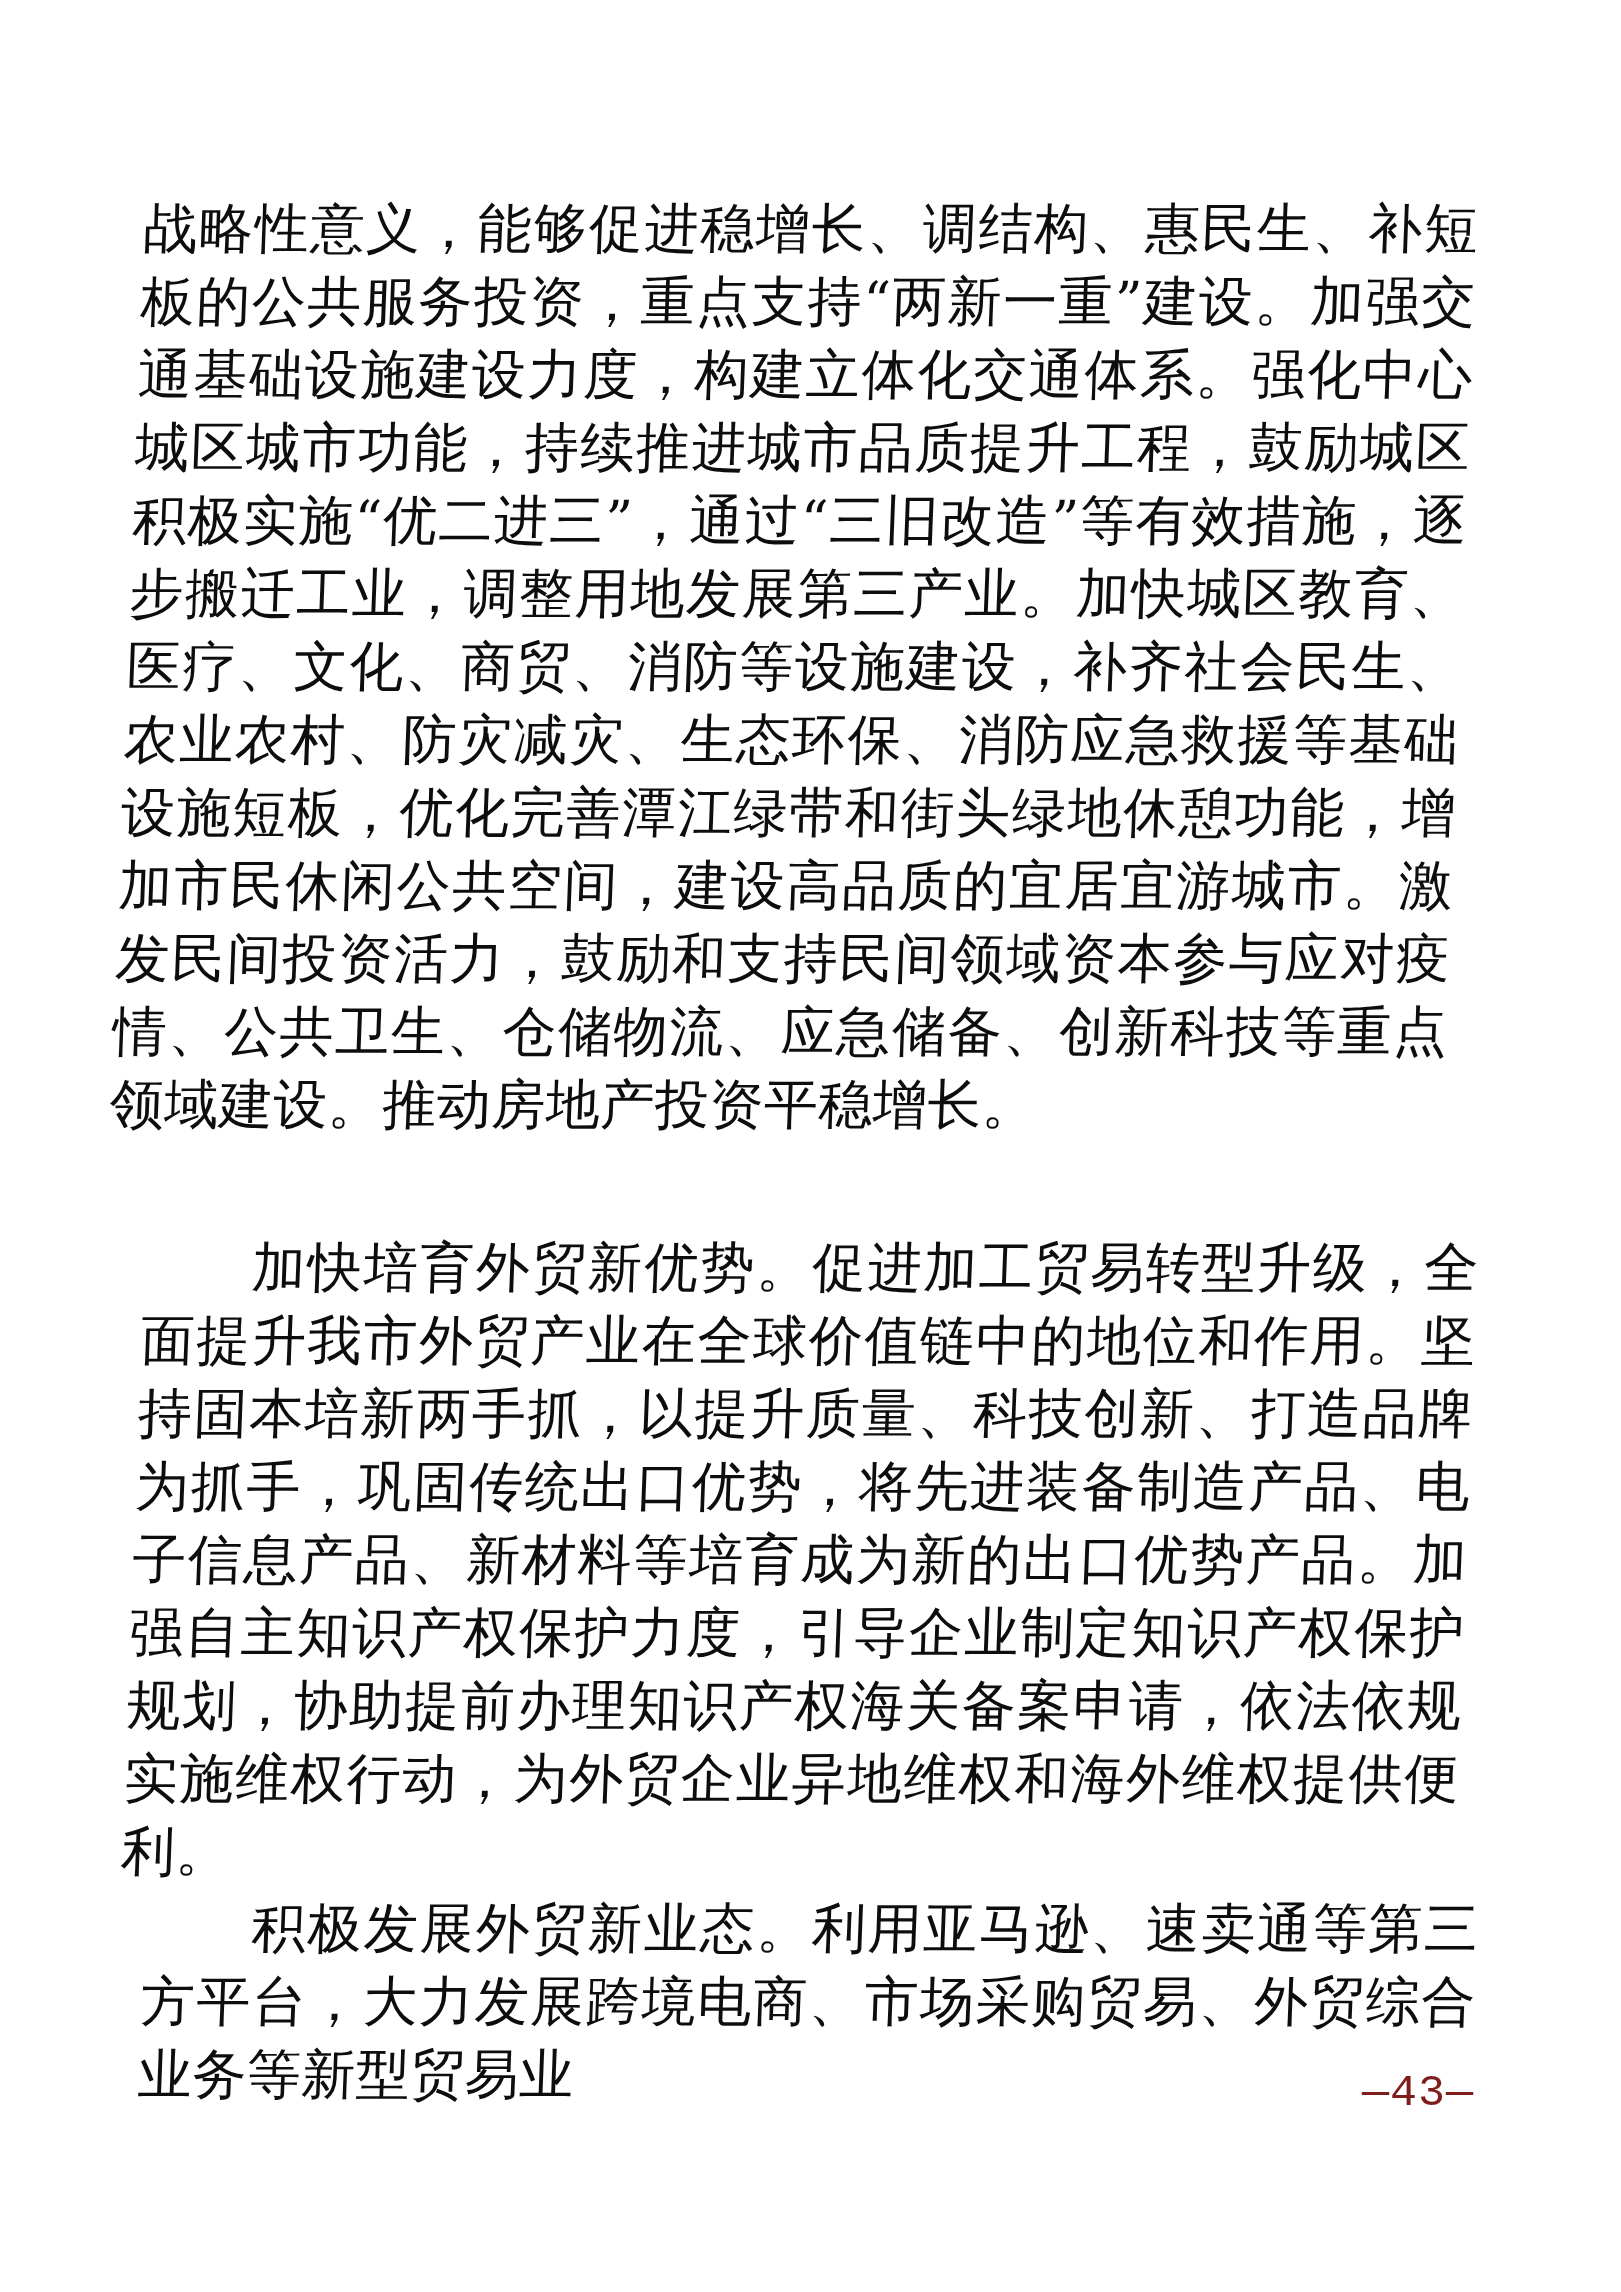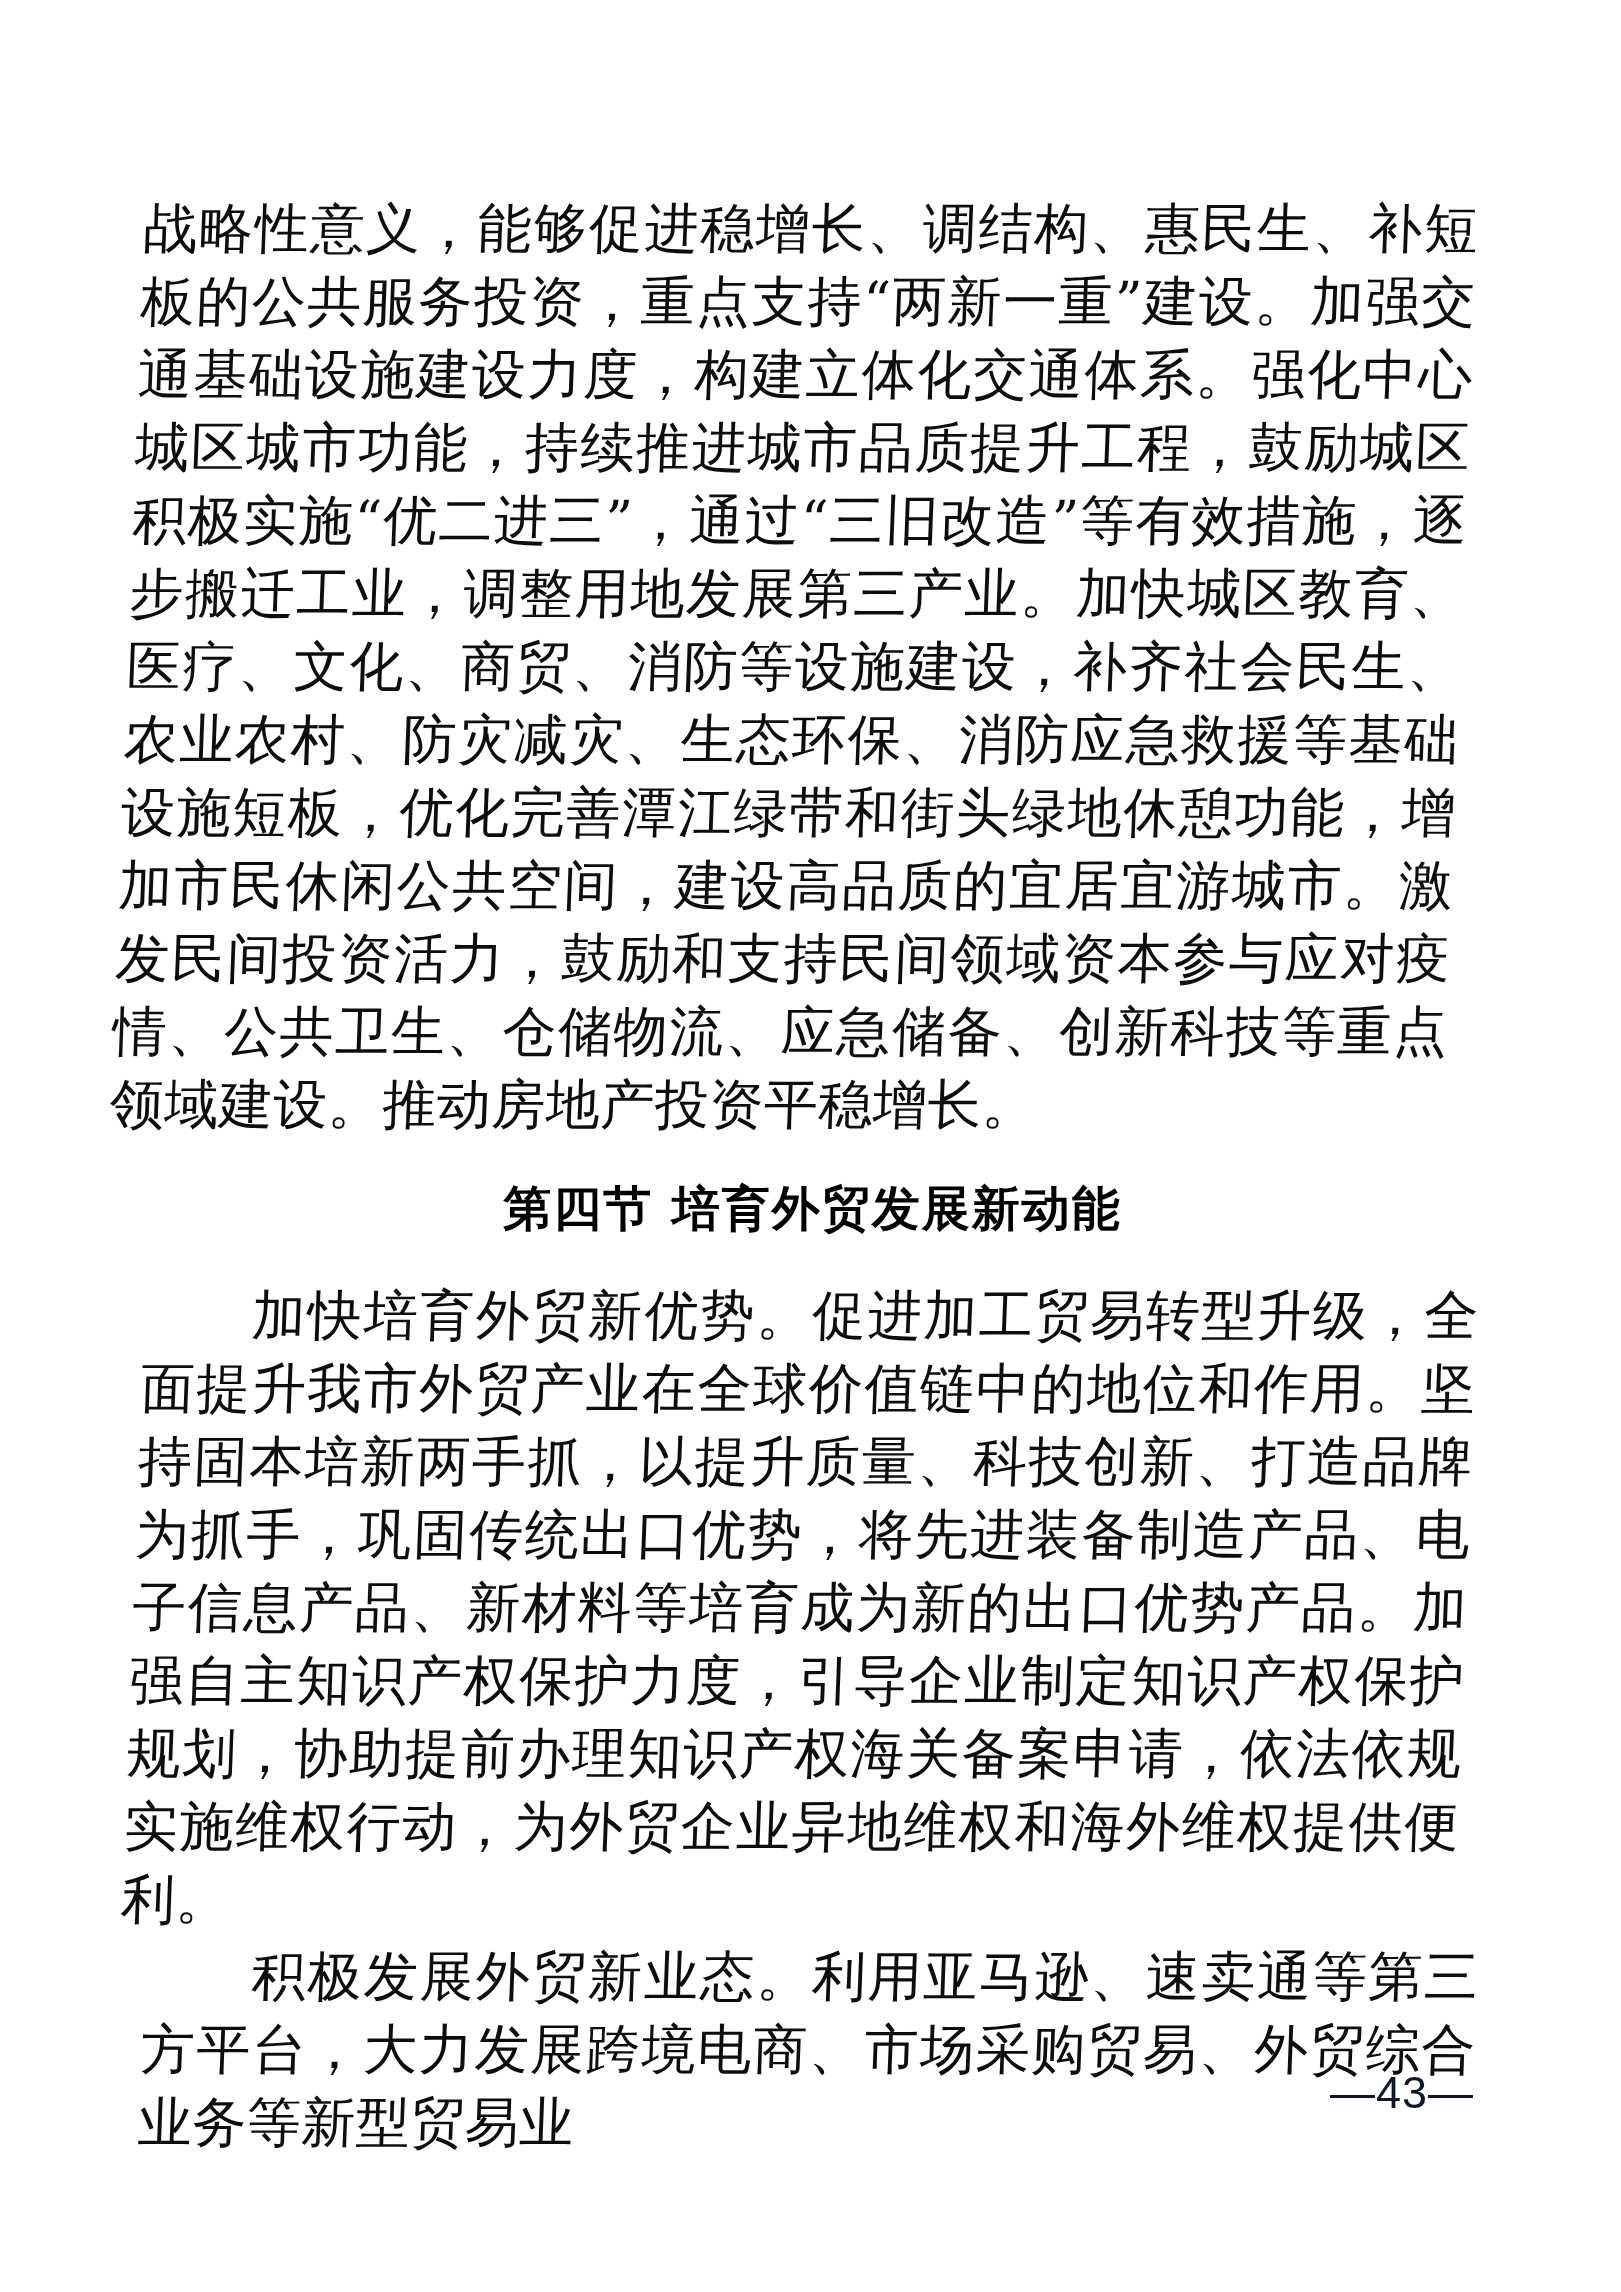--- a/index.html
+++ b/index.html
@@ -69,39 +69,38 @@
 
   .gap-before-heading { height: 43px; }
   .gap-after-heading { height: 47px; }
   .gap-between-paras { height: 3.9px; }
 
   
   .page-number {
     position: absolute;
     right: 147px;
     bottom: 174px;
-    font-family: Liberation Sans, sans-serif;
+    font-family: Liberation Mono, monospace;
     font-size: 45px;
-    color: #0f172a;
+    color: #7f1d1d;
     letter-spacing: 1px;
     white-space: nowrap;
   }
 </style>
 </head>
 <body>
 
 <div class="page">
 
   <div class="content">
 
     <p class="para no-indent">战略性意义，能够促进稳增长、调结构、惠民生、补短板的公共服务投资，重点支持“两新一重”建设。加强交通基础设施建设力度，构建立体化交通体系。强化中心城区城市功能，持续推进城市品质提升工程，鼓励城区积极实施“优二进三”，通过“三旧改造”等有效措施，逐步搬迁工业，调整用地发展第三产业。加快城区教育、医疗、文化、商贸、消防等设施建设，补齐社会民生、农业农村、防灾减灾、生态环保、消防应急救援等基础设施短板，优化完善潭江绿带和街头绿地休憩功能，增加市民休闲公共空间，建设高品质的宜居宜游城市。激发民间投资活力，鼓励和支持民间领域资本参与应对疫情、公共卫生、仓储物流、应急储备、创新科技等重点领域建设。推动房地产投资平稳增长。</p>
 
     <div class="gap-before-heading"></div>
 
-    <h2 class="section-heading">第四节 培育外贸发展新动能</h2>
 
     <div class="gap-after-heading"></div>
 
     <p class="para"><span class="lead">加快培育外贸新优势</span><span>。促进加工贸易转型升级，全面提升我市外贸产业在全球价值链中的地位和作用。坚持固本培新两手抓，以提升质量、科技创新、打造品牌为抓手，巩固传统出口优势，将先进装备制造产品、电子信息产品、新材料等培育成为新的出口优势产品。加强自主知识产权保护力度，引导企业制定知识产权保护规划，协助提前办理知识产权海关备案申请，依法依规实施维权行动，为外贸企业异地维权和海外维权提供便利。</span></p>
 
     <div class="gap-between-paras"></div>
 
     <p class="para"><span class="lead">积极发展外贸新业态</span><span>。利用亚马逊、速卖通等第三方平台，大力发展跨境电商、市场采购贸易、外贸综合业务等新型贸易业</span></p>
 
   </div>

